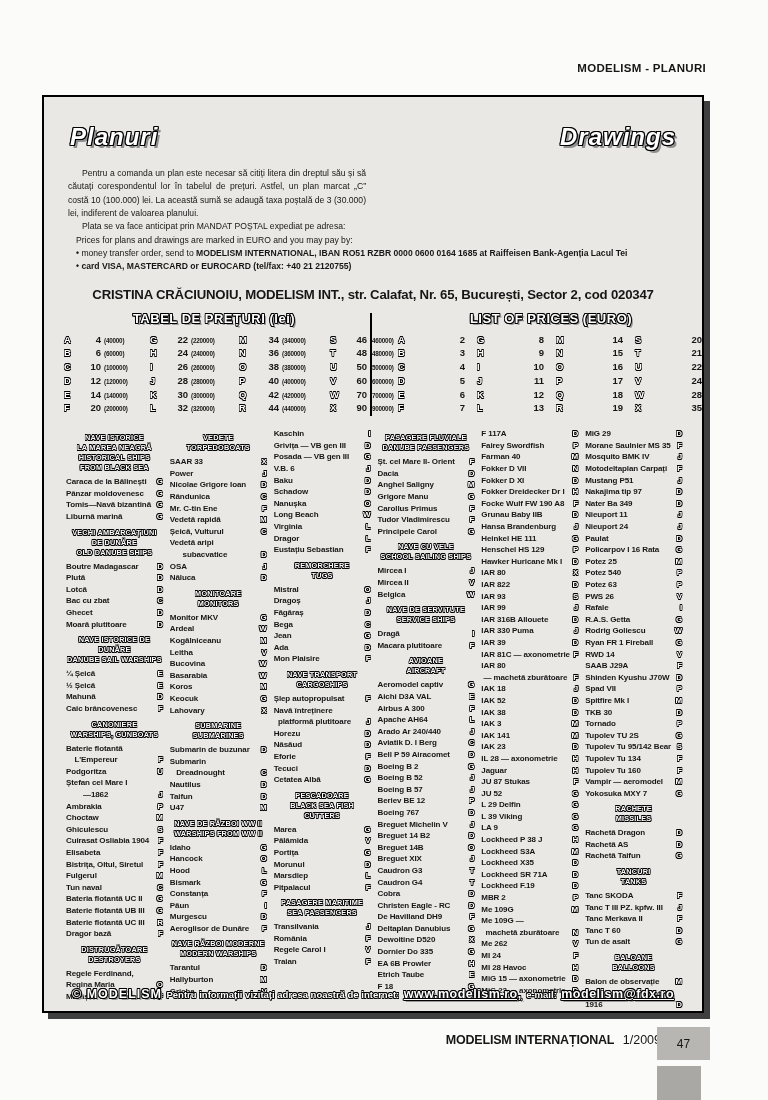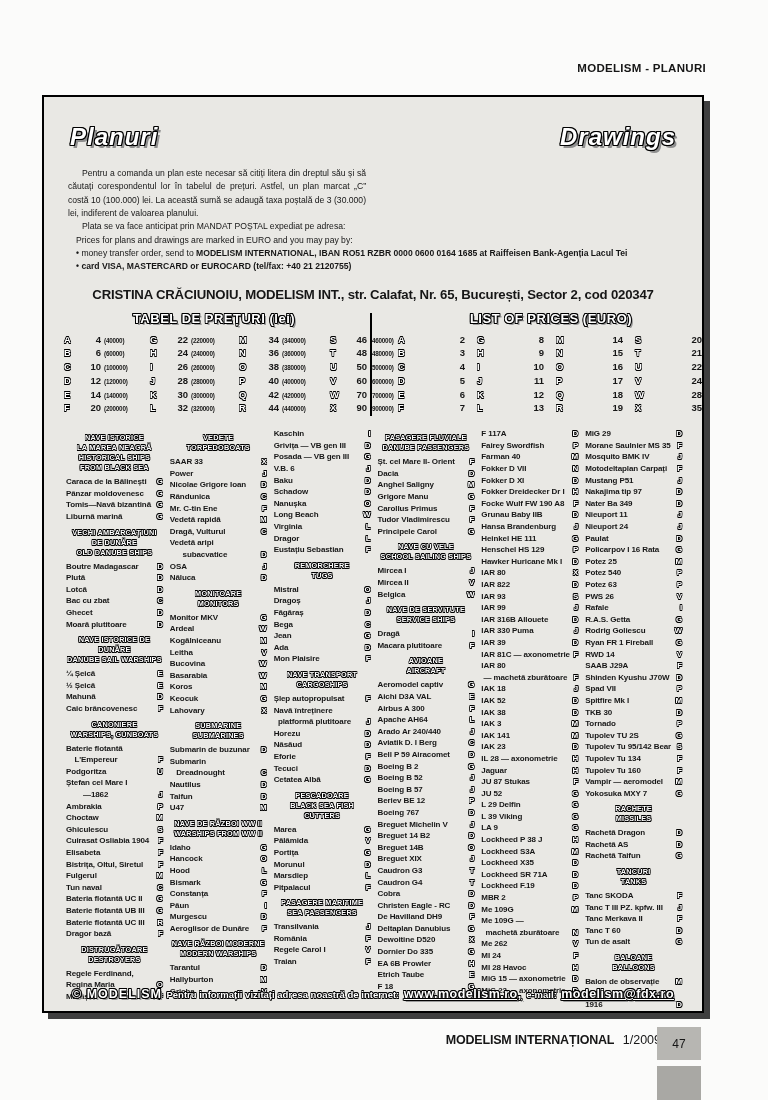--- a/index.html
+++ b/index.html
@@ -59,21 +59,21 @@
   .sec-h-line{text-align:center;font-size:7.3px;line-height:10px;letter-spacing:.2px;}
 
   .footer-inside{position:absolute;left:0;right:0;bottom:9px;text-align:center;white-space:nowrap;}
   .fi-brand{font-size:12.5px;letter-spacing:1px;}
   .fi-text{font-size:9.5px;}
   .fi-link{font-size:12.5px;text-decoration:underline;letter-spacing:.5px;}
 
   .page-footer{position:absolute;top:1033px;right:107px;font-size:12.5px;white-space:nowrap;}
   .pf-mag{font-weight:bold;letter-spacing:-0.2px;}
   .pf-issue{margin-left:5px;}
-  .page-num{position:absolute;left:657px;top:1027px;width:44px;height:33px;background:var(--numbg,#b7b6b2);
+  .page-num{position:absolute;left:657px;top:1027px;width:53px;height:33px;background:var(--numbg,#b7b6b2);
             display:flex;align-items:center;justify-content:center;font-size:12px;}
   .corner{position:absolute;left:657px;top:1066px;width:44px;height:34px;background:#a9a8a4;}
 </style>
 </head>
 <body style="--paper: #e9e8e4; --shadow: #3f3f3f; --numbg: #b7b6b2;">
 
 <div class="page-header">MODELISM - PLANURI</div>
 
 <div class="box">
 
@@ -431,21 +431,21 @@
         </div>
         <div class="item">
           <span class="iname">Mr. C-tin Ene</span>
           <span class="icode bubble-xs">F</span>
         </div>
         <div class="item">
           <span class="iname">Vedetă rapidă</span>
           <span class="icode bubble-xs">M</span>
         </div>
         <div class="item">
-          <span class="iname">Dragă, Vulturul</span>
+          <span class="iname">Șeică, Vulturul</span>
           <span class="icode bubble-xs">C</span>
         </div>
         <div class="item">
           <span class="iname">Vedetă aripi
 &nbsp;&nbsp;&nbsp;&nbsp;&nbsp;&nbsp;subacvatice</span>
           <span class="icode bubble-xs">D</span>
         </div>
         <div class="item">
           <span class="iname">OSA</span>
           <span class="icode bubble-xs">J</span>

